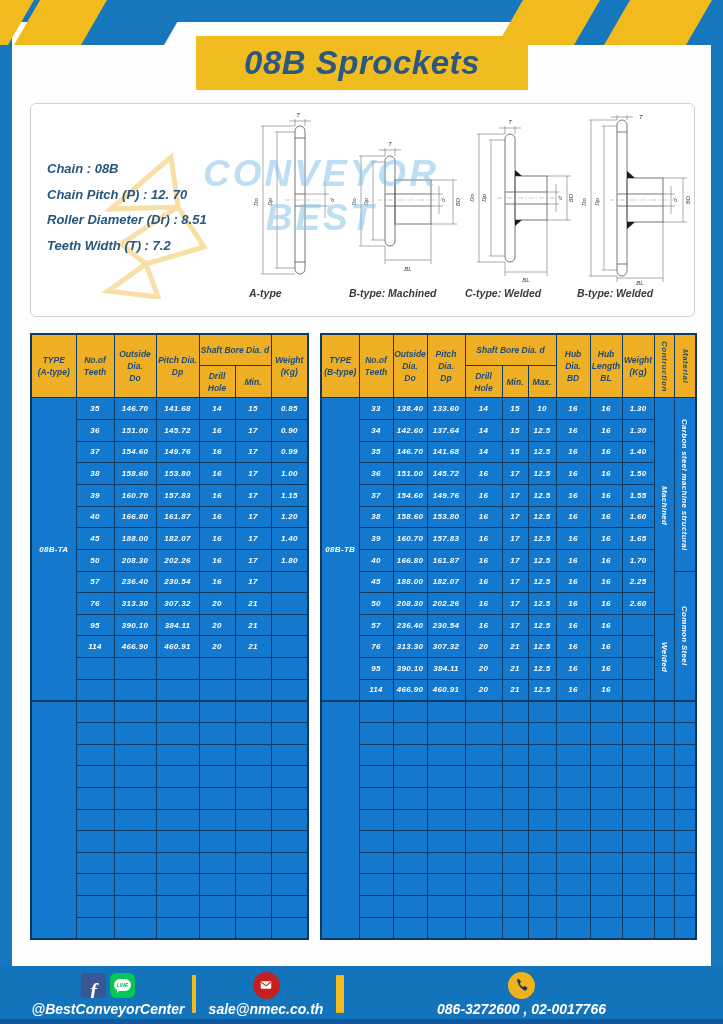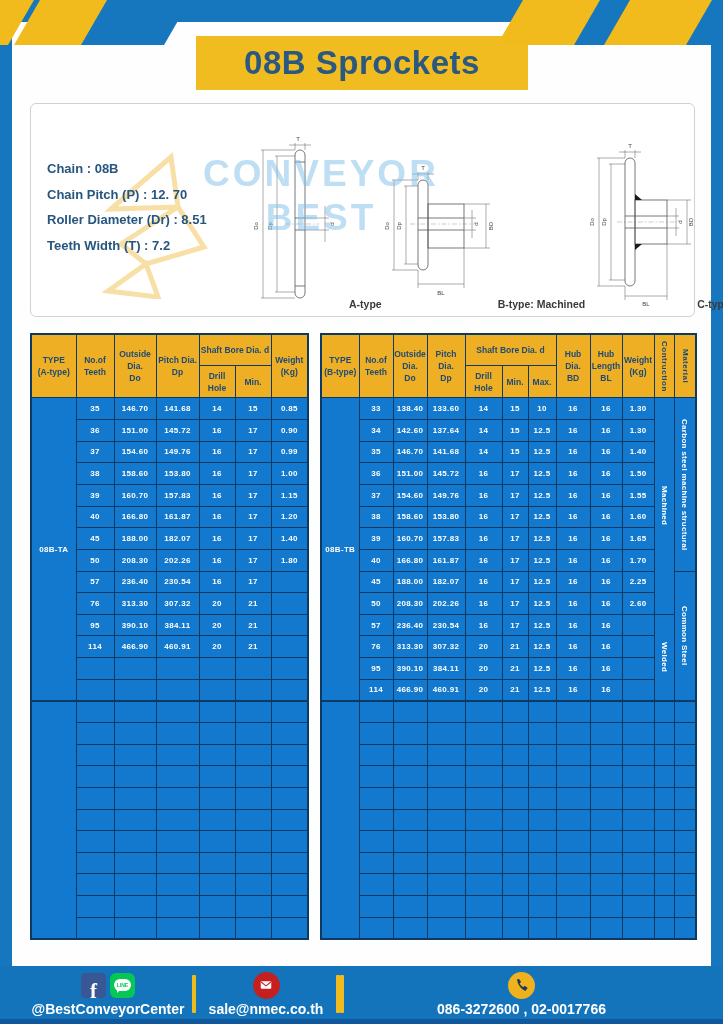--- a/index.html
+++ b/index.html
@@ -1,35 +1,35 @@
 <!DOCTYPE html>
 <html><head>
 <meta charset="utf-8">
 <style>
   html,body{margin:0;padding:0;}
   body{width:723px;height:1024px;font-family:"Liberation Sans",sans-serif;}
-  #page{position:relative;width:723px;height:1024px;background:#1676BE;overflow:hidden;}
+  #page{position:relative;width:723px;height:1024px;background:#1676BE;overflow:hidden;font-style:italic;}
   
   .hz{position:absolute;top:0;height:45px;transform:skewX(-30deg);transform-origin:top left;z-index:4;}
   .hz.yellow{background:#F2BB1D;}
   .hz.blue{background:#1676BE;}
   
   #panel{position:absolute;left:12px;top:22px;width:699px;height:944px;background:#FEFEFE;z-index:1;}
   
   #title-banner{position:absolute;left:196px;top:36px;width:332px;height:54px;background:#F1BC1F;z-index:2;
     display:flex;align-items:center;justify-content:center;}
   #title-banner .t{font-size:33px;font-weight:800;color:#2A5880;letter-spacing:0.5px;}
   
   #info-box{position:absolute;left:30px;top:103px;width:663px;height:212px;background:#fff;
     border:1.5px solid #CORNd;border:1.5px solid #ccd2d8;border-radius:6px;z-index:2;}
   #spec-lines{position:absolute;left:16px;top:52px;z-index:3;}
   #spec-lines .sl{font-size:13px;font-weight:700;color:#27567F;line-height:25.5px;white-space:nowrap;}
   
   #diagrams{position:absolute;left:218px;top:6px;width:440px;height:200px;display:flex;justify-content:space-between;z-index:2;}
-  .diag{display:flex;flex-direction:row;align-items:flex-end;}
+  .diag{display:flex;flex-direction:column;align-items:flex-start;}
   .diag svg{display:block;}
   .diag .cap{font-size:10.5px;font-weight:600;color:#3a3a3a;margin-top:1px;white-space:nowrap;}
   .dln{stroke:#555;stroke-width:0.8;fill:none;}
   .dim{stroke:#666;stroke-width:0.55;fill:none;}
   .cl{stroke:#999;stroke-width:0.5;stroke-dasharray:5,2,1.5,2;}
   .dtx{fill:#444;font-size:6px;font-family:"Liberation Sans",sans-serif;}
   .weld{fill:#1a1a1a;}
   
   #wm-text{position:absolute;left:150px;top:48px;width:280px;text-align:center;z-index:5;pointer-events:none;}
   #wm-text div{font-size:37px;line-height:44px;font-weight:800;letter-spacing:3px;color:rgba(125,190,233,0.5);}

